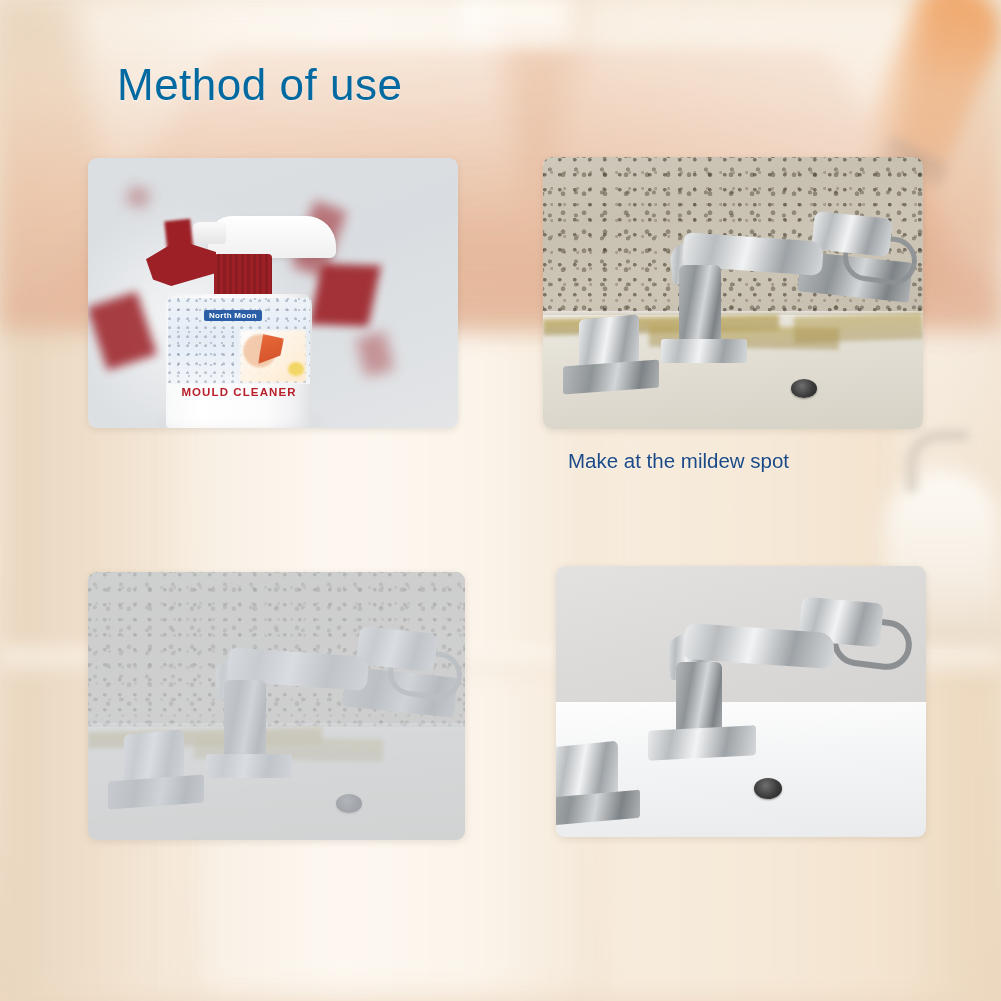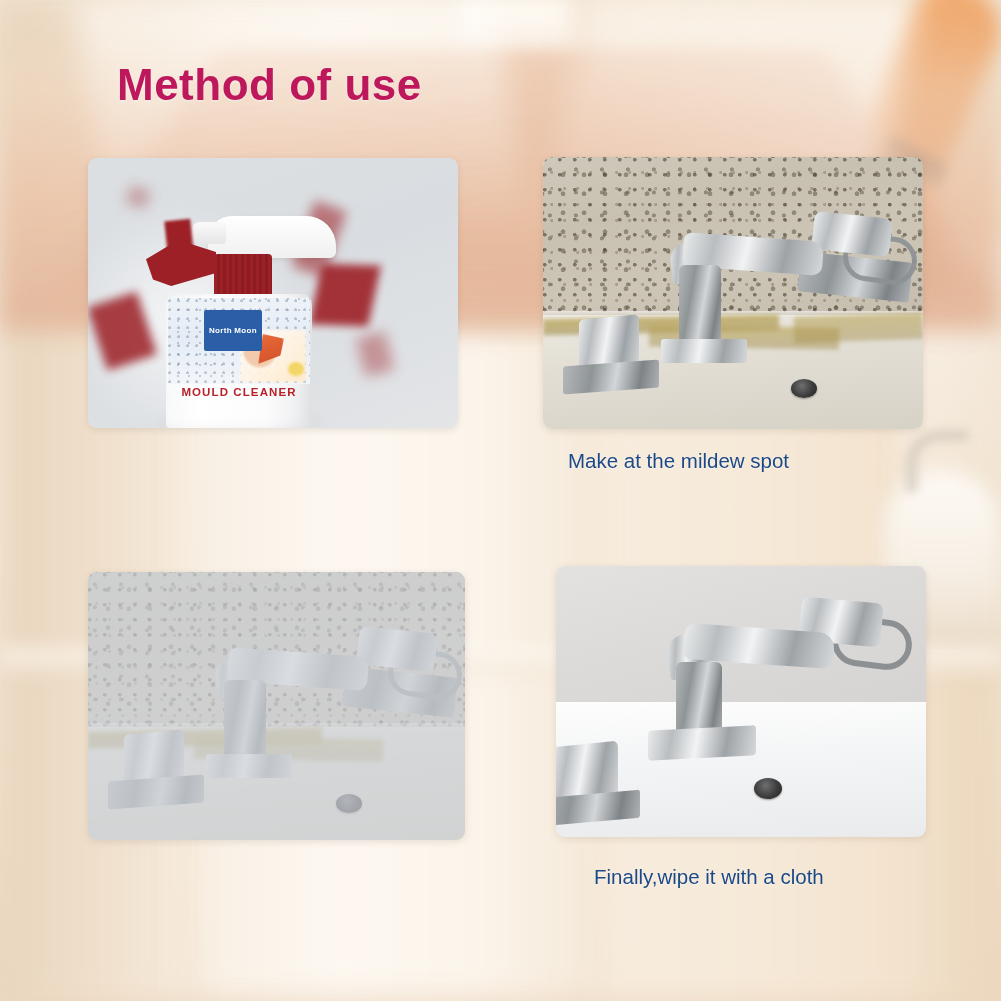--- a/index.html
+++ b/index.html
@@ -145,23 +145,23 @@
     left:0; top:648px; width:1001px; height:26px;
     background:linear-gradient(180deg,rgba(255,252,246,.8),rgba(238,222,203,.5));
     filter:blur(9px);
   }
 
   
   .title{
     position:absolute;
     left:117px; top:60px;
     font-size:44px;
-    font-weight:bold;
+    font-weight:normal;
     letter-spacing:.5px;
-    color:#be185d;
+    color:#0369a1;
     text-shadow:0 1px 2px rgba(255,255,255,.55);
     white-space:nowrap;
   }
 
   
   .panel{
     position:absolute;
     border-radius:9px;
     overflow:hidden;
     box-shadow:0 2px 7px rgba(120,100,80,.16);
@@ -225,21 +225,21 @@
     position:absolute; left:80px; top:140px; width:142px; height:86px;
     background:
       radial-gradient(circle at 18% 30%,rgba(70,90,120,.30) 0 1.3px,transparent 1.6px) 0 0/9px 9px,
       radial-gradient(circle at 64% 72%,rgba(60,80,110,.26) 0 1.1px,transparent 1.5px) 3px 4px/11px 11px,
       linear-gradient(180deg,#eef3f8 0%,#e4ecf5 45%,#f3f6fa 100%);
   }
   .label-brand{
     position:absolute; left:116px; top:152px;
     font-size:8px; font-weight:bold; color:#ffffff;
     background:#2a5fa8;
-    padding:16px 5px; border-radius:2px;
+    padding:1px 5px; border-radius:2px;
     letter-spacing:.3px;
     filter:blur(.4px);
     white-space:nowrap;
   }
   .label-photo{
     position:absolute; left:152px; top:172px; width:66px; height:52px;
     background:
       radial-gradient(circle at 30% 40%,#f4c9a8 0 16px,transparent 17px),
       linear-gradient(140deg,#ffffff,#ffe9c9);
     border-radius:3px;
@@ -552,15 +552,14 @@
 
       <div class="chrome-dark p4-column"></div>
       <div class="chrome p4-base"></div>
       <div class="chrome p4-handle"></div>
       <div class="chrome-dark p4-handle-base"></div>
       <div class="drain p4-drain"></div>
     </div>
   </div>
 
   <div class="caption" id="caption-2">Make at the mildew spot</div>
-  <div class="caption" id="caption-4">Finally,wipe it with a cloth</div>
 
 </div>
 
 </body></html>

